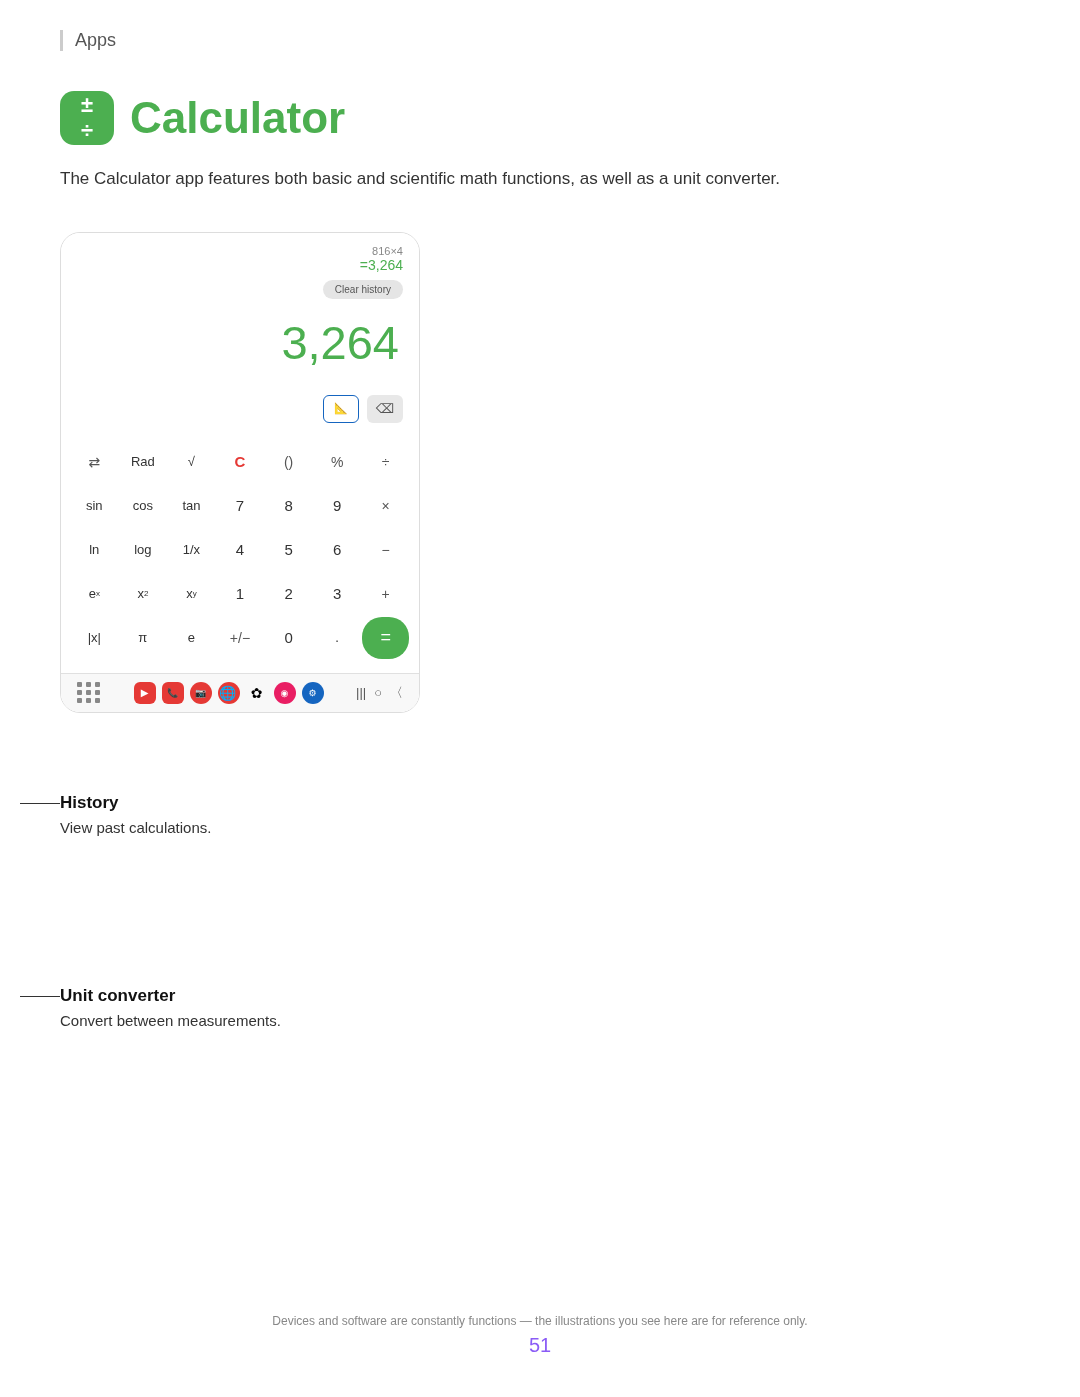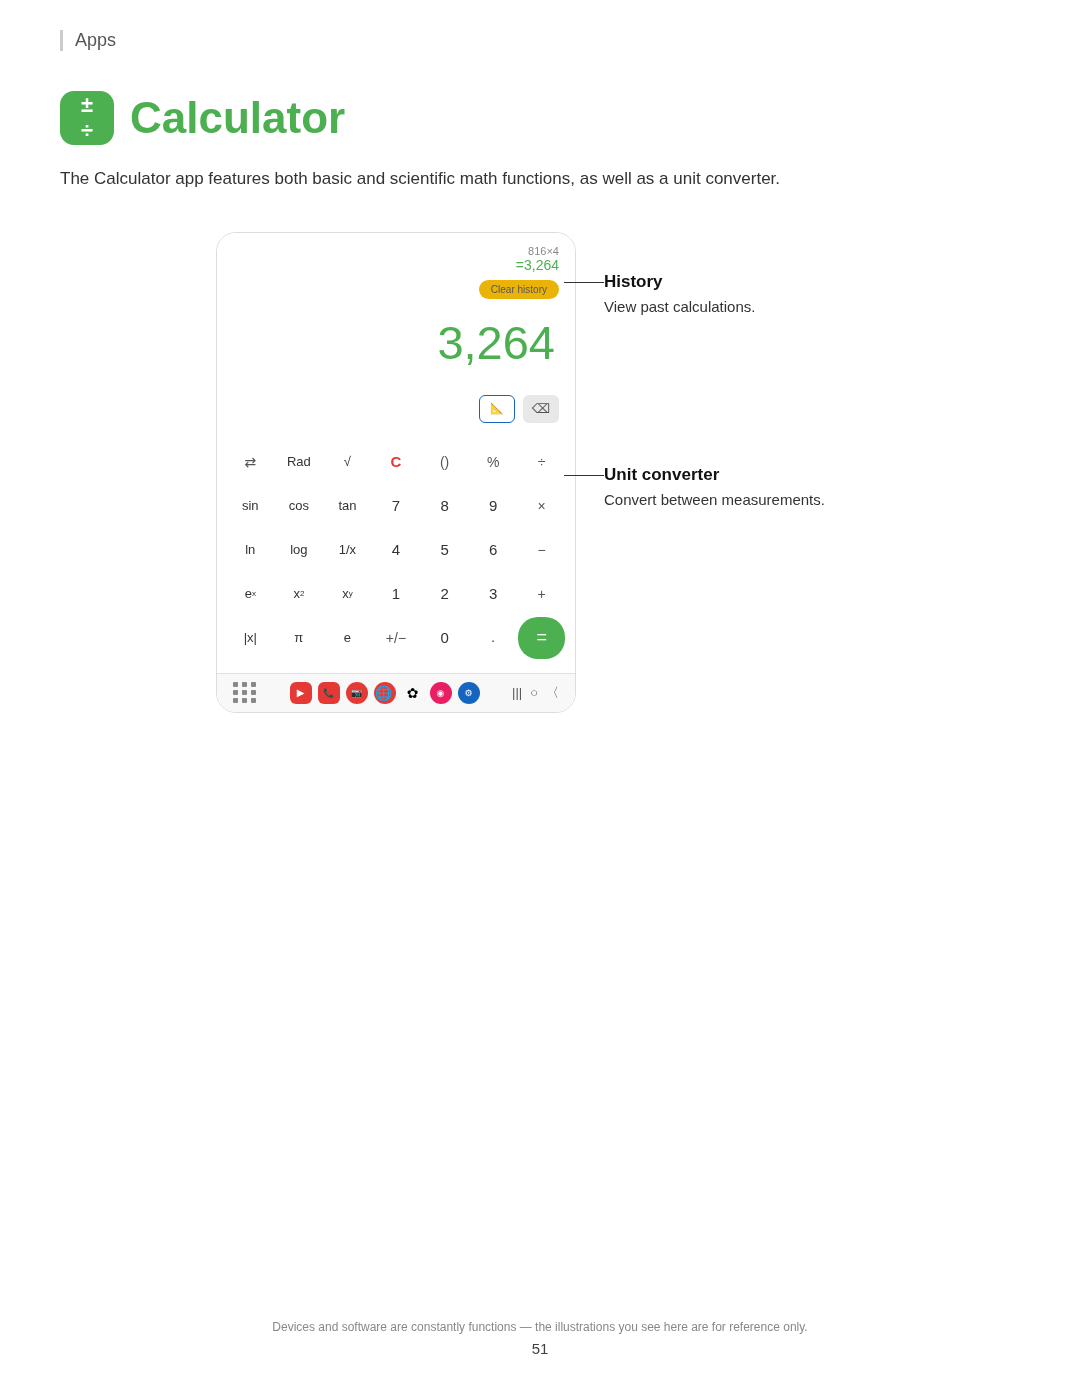--- a/index.html
+++ b/index.html
@@ -47,23 +47,24 @@
     }
     .app-description {
       font-size: 17px;
       color: #333;
       line-height: 1.6;
       margin-bottom: 40px;
       max-width: 880px;
     }
     .main-content {
       display: flex;
-      gap: 28px;
+      gap: 40px;
       align-items: flex-start;
       justify-content: center;
+      flex-direction: column;
     }
     .phone-mockup {
       width: 360px;
       flex-shrink: 0;
       border: 1.5px solid #ddd;
       border-radius: 20px;
       overflow: hidden;
       background: #f8f8f8;
       position: relative;
     }
@@ -79,21 +80,21 @@
     .calc-history-small {
       font-size: 11px;
       color: #888;
     }
     .calc-history-result {
       font-size: 14px;
       color: #4CAF50;
       margin-bottom: 6px;
     }
     .clear-history-btn {
-      background: #eab308;
+      background: #e5e5e5;
       border: none;
       border-radius: 12px;
       padding: 4px 12px;
       font-size: 10px;
       color: #555;
       cursor: pointer;
       display: inline-block;
     }
     
     .calc-display {
@@ -248,22 +249,22 @@
       left: 0;
       right: 0;
       text-align: center;
     }
     .footer-disclaimer {
       font-size: 12px;
       color: #888;
       margin-bottom: 6px;
     }
     .footer-page-num {
-      font-size: 15px;
-      color: #404040;
+      font-size: 20px;
+      color: #8b5cf6;
       font-weight: 500;
     }
     .superscript { font-size: 8px; vertical-align: super; }
   </style>
 </head>
 <body>
 
 <div class="page-header">
   <span class="page-header-text">Apps</span>
 </div>

